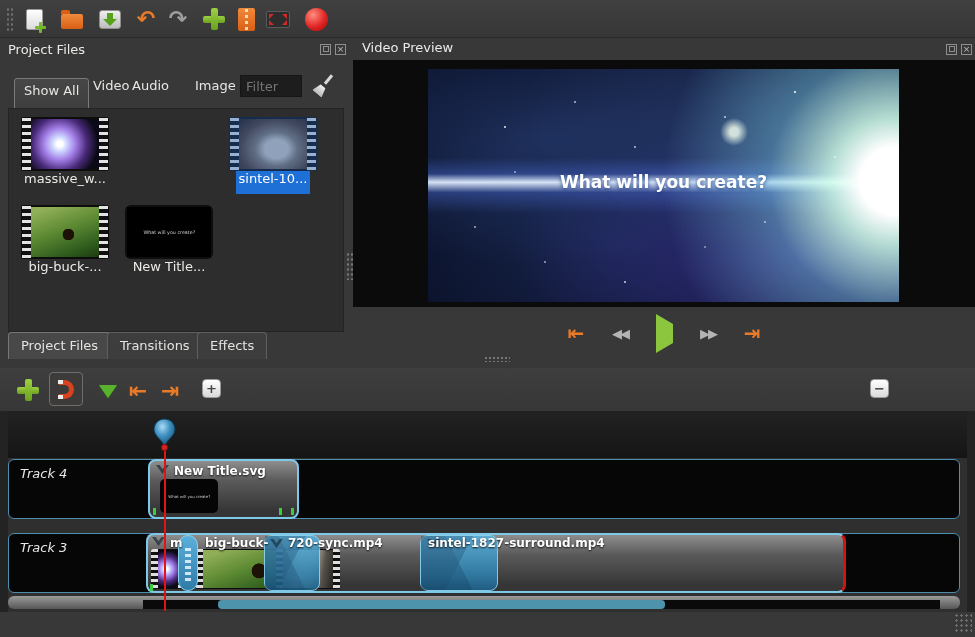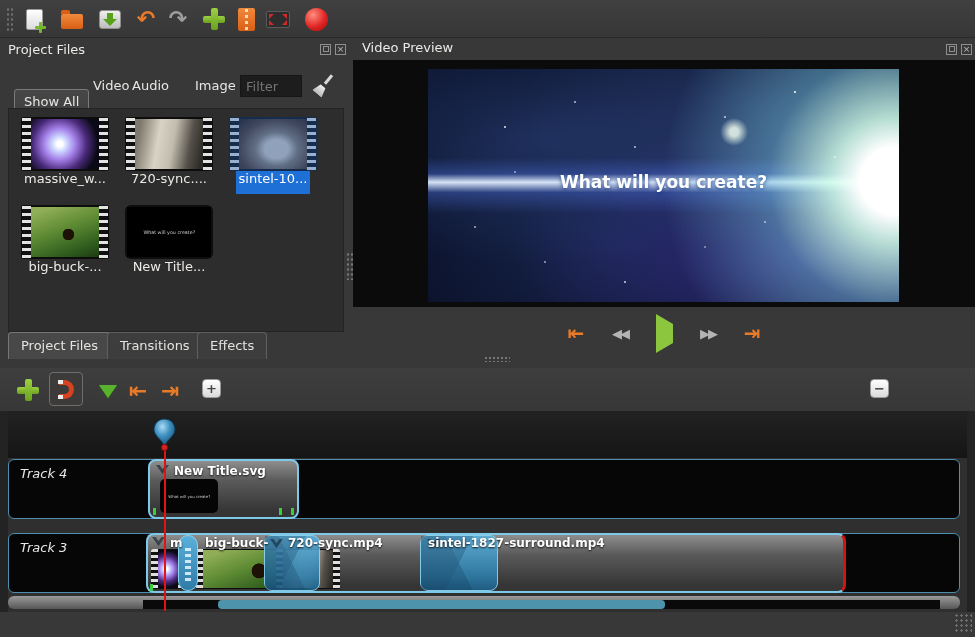--- a/index.html
+++ b/index.html
@@ -38,21 +38,21 @@
   .icon-record { width:23px; height:23px; border-radius:50%; background:radial-gradient(circle at 35% 30%, #ff8d7d, #e02525 55%, #9c0b0b); }
 
   
   .panel-header { position:absolute; height:22px; font-size:13px; color:#eceae7; }
   .winbtns { position:absolute; top:4px; display:flex; gap:4px; }
   .winbtn { position:relative; width:11px; height:11px; border:1px solid #8f8f8f; font-size:9px; color:#bbb; display:flex; align-items:center; justify-content:center; line-height:1; }
   .winbtn.float::before { content:''; position:absolute; right:1px; top:1px; width:4px; height:4px; border:1px solid #8f8f8f; }
 
   
   .pf-tabs { position:absolute; top:74px; left:0; width:351px; height:26px; font-size:13px; }
-  .pf-tab-btn { position:absolute; top:15px; height:36px; padding:0 9px; line-height:23px; border:1px solid #7a7a7a; border-radius:3px; background:linear-gradient(#474747,#3d3d3d); }
+  .pf-tab-btn { position:absolute; top:4px; height:36px; padding:0 9px; line-height:23px; border:1px solid #7a7a7a; border-radius:3px; background:linear-gradient(#474747,#3d3d3d); }
   .pf-tab { position:absolute; top:0; line-height:23px; }
   .filter-input { position:absolute; left:240px; top:1px; width:62px; height:22px; background:#1d1d1d; border:1px solid #161616; color:#8c8c8c; font-size:13px; padding:0 5px; font-family:inherit; }
   .broom { position:absolute; left:312px; top:0; width:20px; height:22px; }
   .broom .handle { position:absolute; right:2px; top:0; width:3px; height:11px; background:#d8d8d8; transform:rotate(40deg); }
   .broom .head { position:absolute; left:2px; bottom:1px; width:12px; height:10px; background:linear-gradient(#efefef,#b9b9b9); clip-path:polygon(25% 0, 75% 0, 100% 100%, 0 100%); transform:rotate(40deg); }
 
   .file-list { position:absolute; left:8px; top:108px; width:336px; height:224px; background:#2d2d2d; border:1px solid #242424; }
   .file-item { position:absolute; width:100px; text-align:center; }
   .thumb { position:relative; width:88px; height:54px; margin:0 auto; background:#0d0d0d; border-radius:3px; overflow:hidden; }
   .strip::before, .strip::after { content:''; position:absolute; top:1px; bottom:1px; width:9px;
@@ -212,26 +212,20 @@
   </div>
 
   <div class="file-list">
 
     <div class="file-item" style="left:6px; top:8px;">
       <div class="thumb strip">
           <div class="img img-massive"></div>
         </div>
       <div class="file-label">massive_w...</div>
     </div>
-    <div class="file-item" style="left:110px; top:8px;">
-      <div class="thumb strip">
-          <div class="img img-720"></div>
-        </div>
-      <div class="file-label">720-sync....</div>
-    </div>
     <div class="file-item" style="left:214px; top:8px;">
       <div class="thumb strip">
           <div class="img img-sintel"></div>
           <div class="tint-blue"></div>
         </div>
       <div class="file-label"><span class="sel">sintel-10...</span></div>
     </div>
 
     <div class="file-item" style="left:6px; top:96px;">
       <div class="thumb strip">

